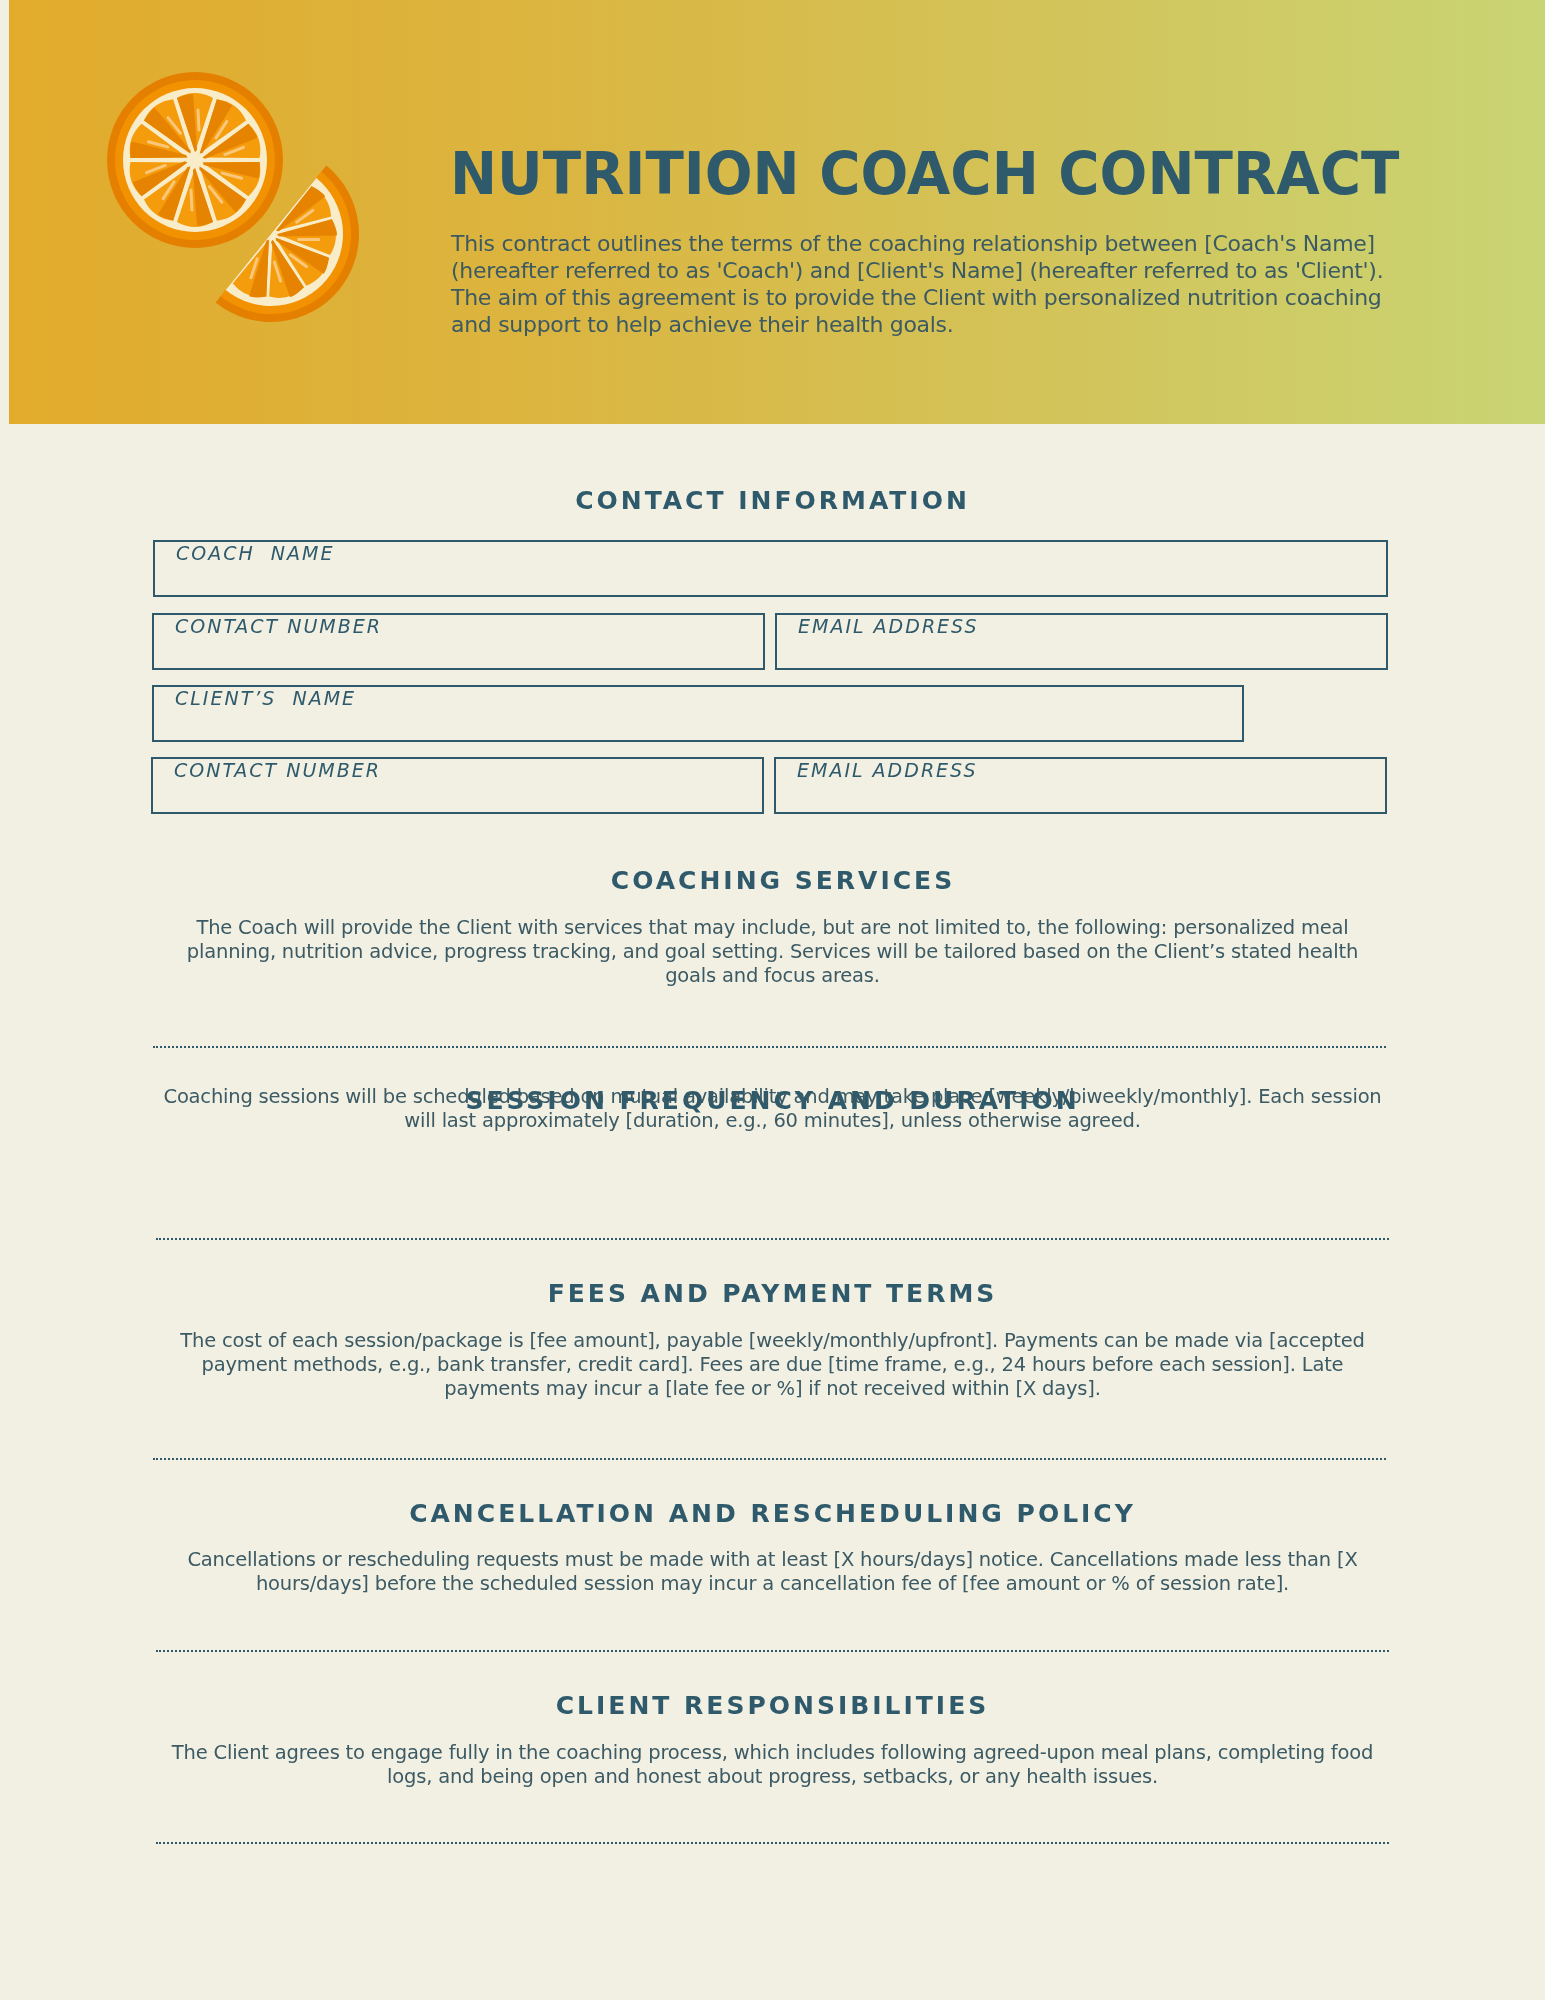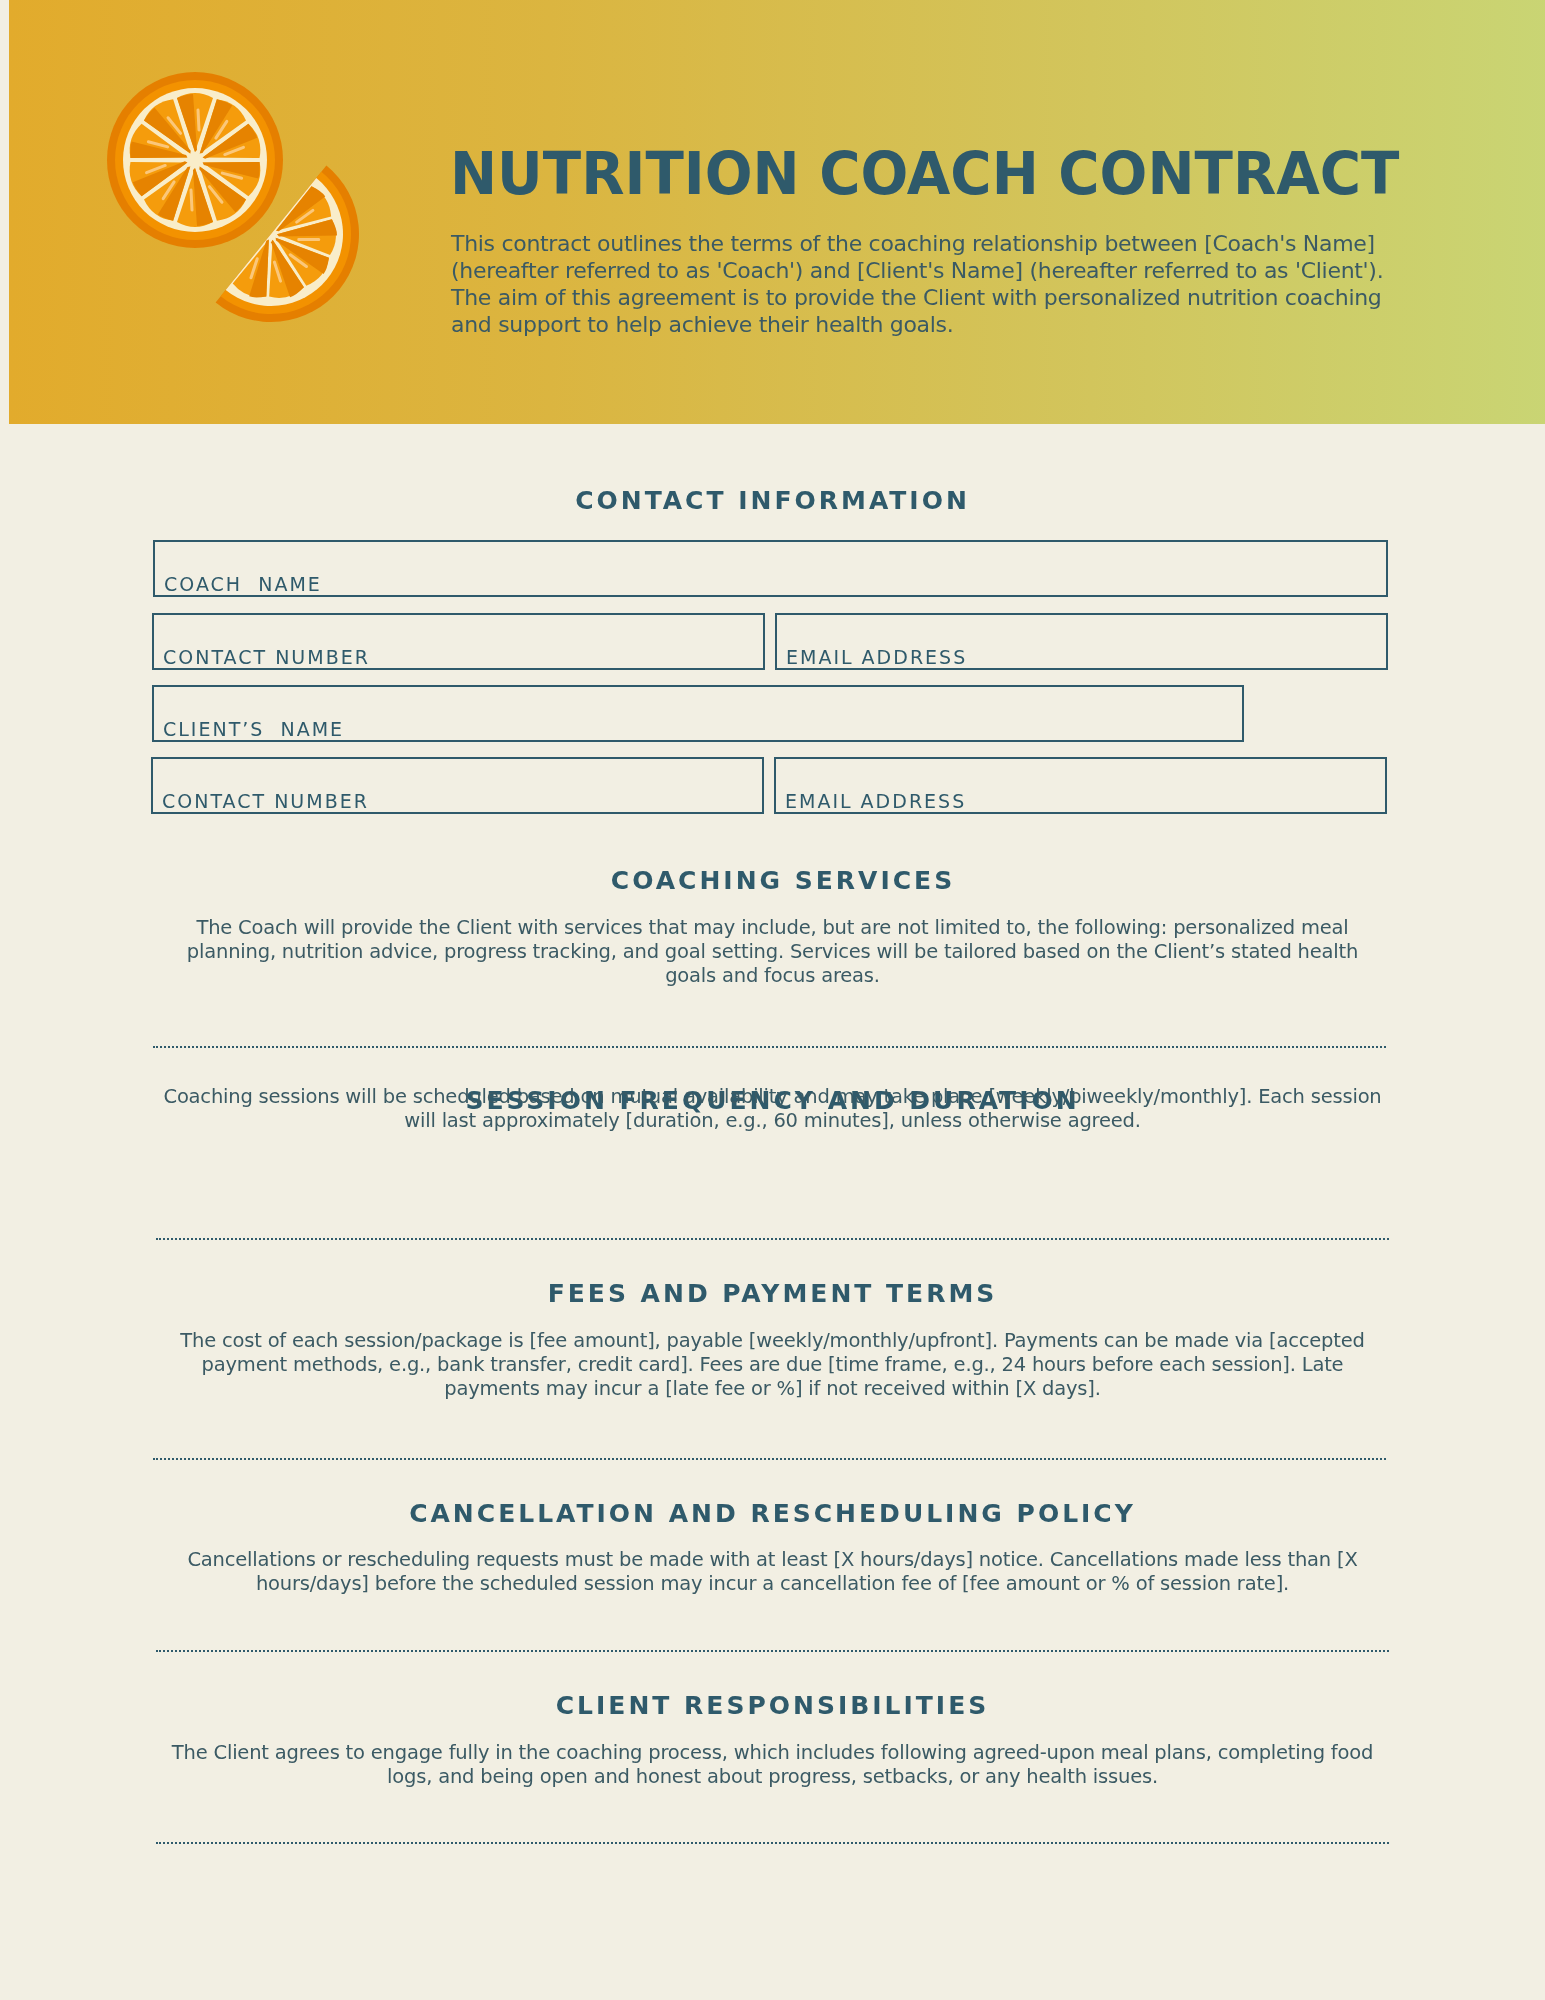--- a/index.html
+++ b/index.html
@@ -26,21 +26,21 @@
   }
 
   .section-title {
     position: absolute; left: 0; width: 1545px; text-align: center;
     font-family: "DejaVu Sans", sans-serif; font-weight: bold; font-size: 25px;
     letter-spacing: 3px; color: #2f5a6b;
   }
 
   .field {
     position: absolute; border: 2.5px solid #2f5a6b; height: 57px;
-    display: flex; align-items: flex-end; padding-left: 9px;
+    display: flex; align-items: flex-start; padding-left: 21px; font-style: italic;
   }
   .field-label {
     font-family: "DejaVu Sans", sans-serif; font-size: 19px; letter-spacing: 2px;
     color: #2f5a6b; white-space: pre;
   }
 
   .body-text {
     position: absolute; left: 160px; width: 1225px; text-align: center;
     font-family: "DejaVu Sans", sans-serif; font-size: 19.5px; line-height: 24px;
     color: #3b5a64; letter-spacing: -0.2px;

